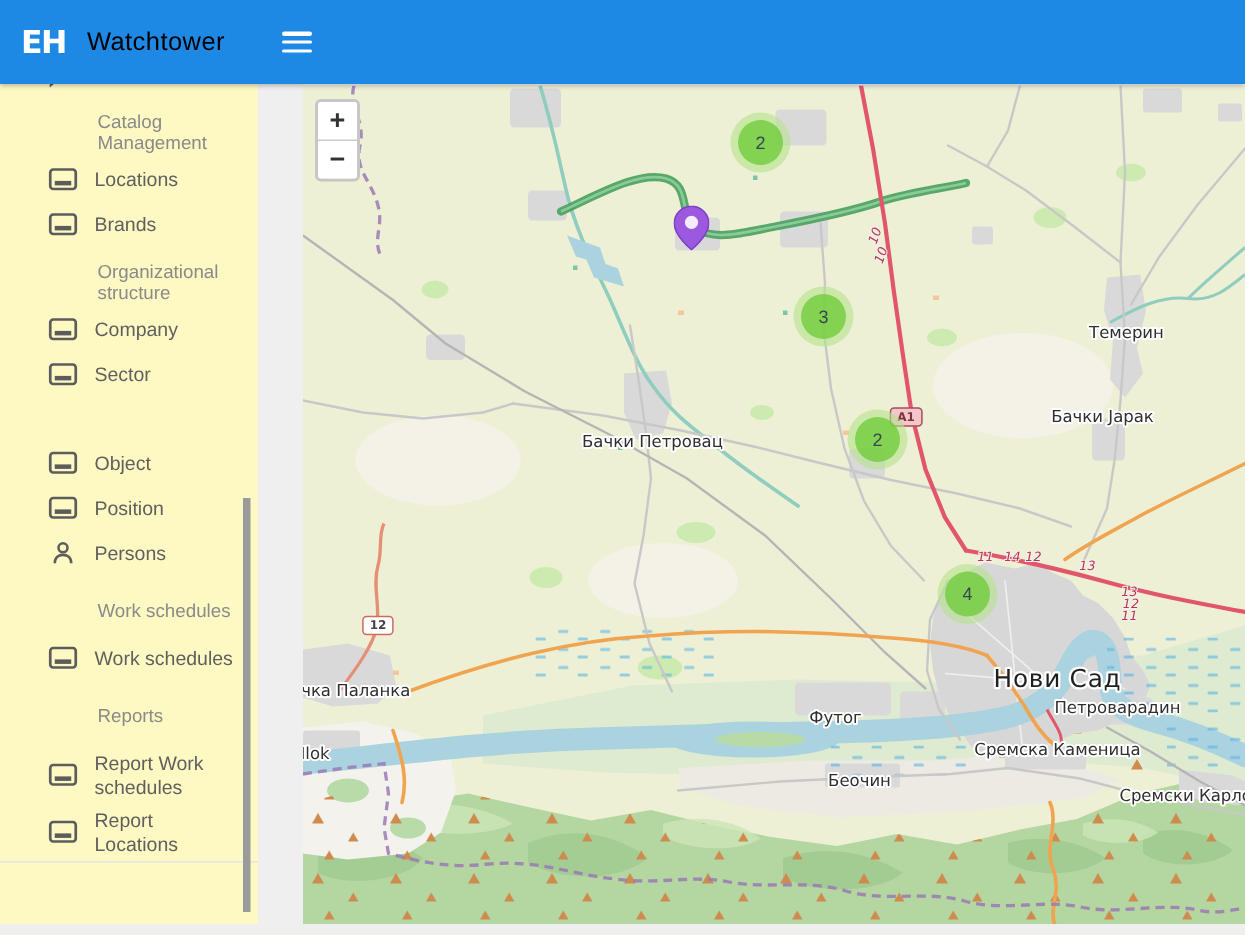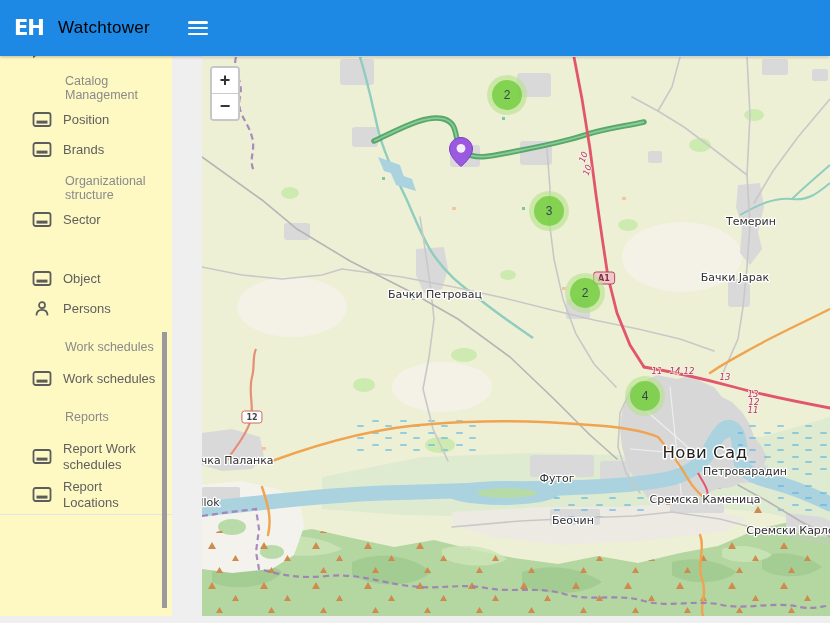--- a/index.html
+++ b/index.html
@@ -96,46 +96,60 @@
       </svg>
       <span class="nav-label">Chat</span>
     </div>
 
     <div class="nav-header">Catalog Management</div>
     <div class="nav-item">
       <svg class="nav-icon" viewBox="0 0 20 18">
         <rect x="1.5" y="2" width="17" height="13" rx="2" fill="none" stroke="#5c5c5c" stroke-width="1.8"></rect>
         <rect x="4.5" y="9.6" width="11" height="3" fill="#5c5c5c"></rect>
       </svg>
+      <span class="nav-label">Locations</span>
+    </div>
+    <div class="nav-item">
+      <svg class="nav-icon" viewBox="0 0 20 18">
+        <rect x="1.5" y="2" width="17" height="13" rx="2" fill="none" stroke="#5c5c5c" stroke-width="1.8"></rect>
+        <rect x="4.5" y="9.6" width="11" height="3" fill="#5c5c5c"></rect>
+      </svg>
+      <span class="nav-label">Brands</span>
+    </div>
+
+    <div class="nav-header">Organizational structure</div>
+    <div class="nav-item">
+      <svg class="nav-icon" viewBox="0 0 20 18">
+        <rect x="1.5" y="2" width="17" height="13" rx="2" fill="none" stroke="#5c5c5c" stroke-width="1.8"></rect>
+        <rect x="4.5" y="9.6" width="11" height="3" fill="#5c5c5c"></rect>
+      </svg>
+      <span class="nav-label">Company</span>
+    </div>
+    <div class="nav-item">
+      <svg class="nav-icon" viewBox="0 0 20 18">
+        <rect x="1.5" y="2" width="17" height="13" rx="2" fill="none" stroke="#5c5c5c" stroke-width="1.8"></rect>
+        <rect x="4.5" y="9.6" width="11" height="3" fill="#5c5c5c"></rect>
+      </svg>
+      <span class="nav-label">Sector</span>
+    </div>
+
+    <div class="nav-spacer"></div>
+    <div class="nav-item">
+      <svg class="nav-icon" viewBox="0 0 20 18">
+        <rect x="1.5" y="2" width="17" height="13" rx="2" fill="none" stroke="#5c5c5c" stroke-width="1.8"></rect>
+        <rect x="4.5" y="9.6" width="11" height="3" fill="#5c5c5c"></rect>
+      </svg>
+      <span class="nav-label">Object</span>
+    </div>
+    <div class="nav-item">
+      <svg class="nav-icon" viewBox="0 0 20 18">
+        <rect x="1.5" y="2" width="17" height="13" rx="2" fill="none" stroke="#5c5c5c" stroke-width="1.8"></rect>
+        <rect x="4.5" y="9.6" width="11" height="3" fill="#5c5c5c"></rect>
+      </svg>
       <span class="nav-label">Position</span>
-    </div>
-    <div class="nav-item">
-      <svg class="nav-icon" viewBox="0 0 20 18">
-        <rect x="1.5" y="2" width="17" height="13" rx="2" fill="none" stroke="#5c5c5c" stroke-width="1.8"></rect>
-        <rect x="4.5" y="9.6" width="11" height="3" fill="#5c5c5c"></rect>
-      </svg>
-      <span class="nav-label">Brands</span>
-    </div>
-
-    <div class="nav-header">Organizational structure</div>
-    <div class="nav-item">
-      <svg class="nav-icon" viewBox="0 0 20 18">
-        <rect x="1.5" y="2" width="17" height="13" rx="2" fill="none" stroke="#5c5c5c" stroke-width="1.8"></rect>
-        <rect x="4.5" y="9.6" width="11" height="3" fill="#5c5c5c"></rect>
-      </svg>
-      <span class="nav-label">Sector</span>
-    </div>
-
-    <div class="nav-spacer"></div>
-    <div class="nav-item">
-      <svg class="nav-icon" viewBox="0 0 20 18">
-        <rect x="1.5" y="2" width="17" height="13" rx="2" fill="none" stroke="#5c5c5c" stroke-width="1.8"></rect>
-        <rect x="4.5" y="9.6" width="11" height="3" fill="#5c5c5c"></rect>
-      </svg>
-      <span class="nav-label">Object</span>
     </div>
 
     <div class="nav-item">
       <svg class="nav-icon" viewBox="0 0 20 18">
         <circle cx="10" cy="5.2" r="3" fill="none" stroke="#5c5c5c" stroke-width="1.7"></circle>
         <path d="M4.5,15.5 c0,-4 2.8,-5.6 5.5,-5.6 c2.7,0 5.5,1.6 5.5,5.6" fill="none" stroke="#5c5c5c" stroke-width="1.7"></path>
       </svg>
       <span class="nav-label">Persons</span>
     </div>
 

